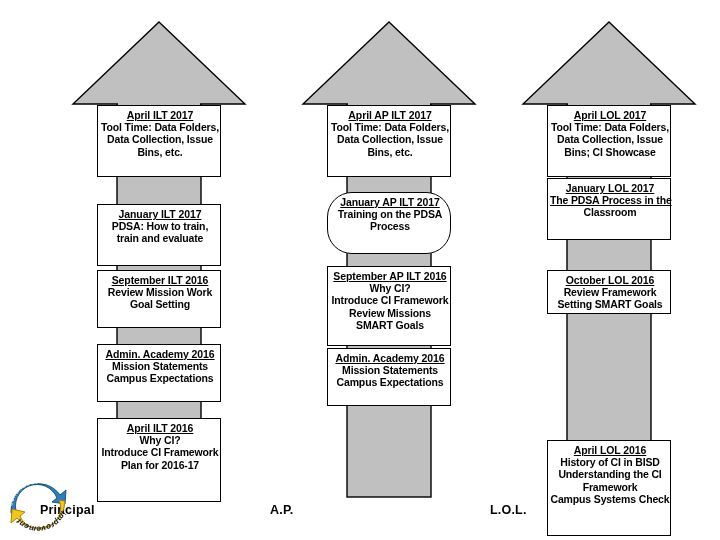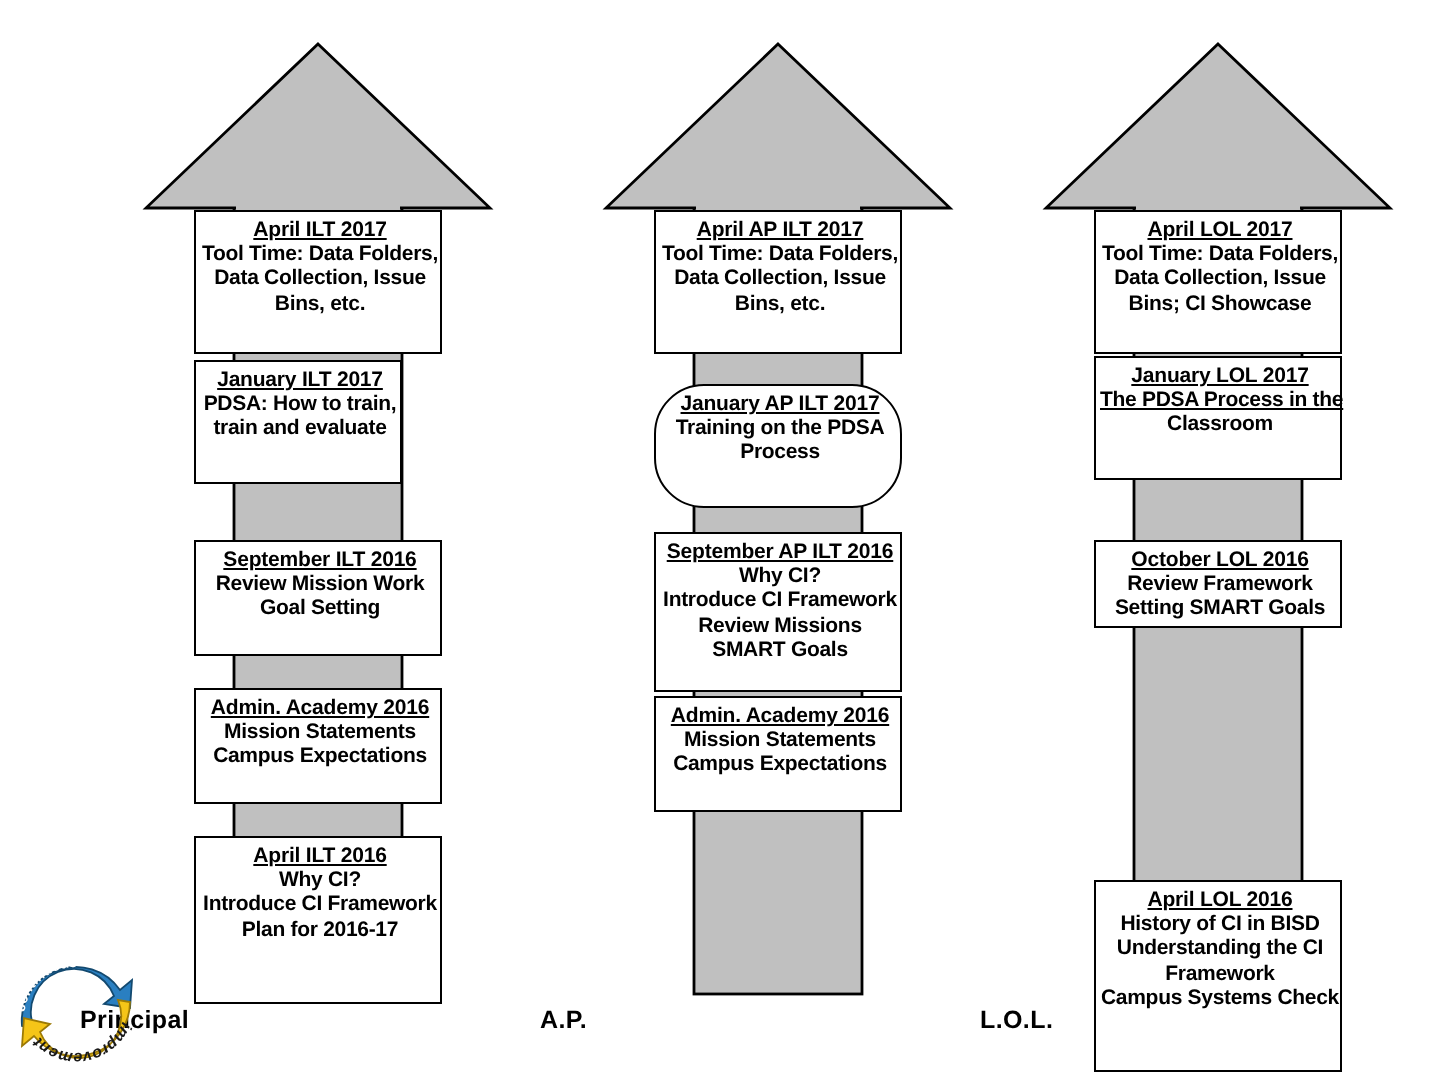--- a/index.html
+++ b/index.html
@@ -108,21 +108,21 @@
       <rect x="78" y="100" width="82" height="8" fill="#c0c0c0" stroke="none"></rect>
     </svg>
 
     <div class="stage-box nosel" style="left:57px; top:105px; width:124px; height:72px;">
       <span class="hdr">April ILT 2017</span>
       <span class="ln">Tool Time: Data Folders,</span>
       <span class="ln">Data Collection, Issue</span>
       <span class="ln">Bins, etc.</span>
     </div>
 
-    <div class="stage-box nosel" style="left:57px; top:180px; width:104px; height:62px;">
+    <div class="stage-box nosel" style="left:57px; top:204px; width:124px; height:62px;">
       <span class="hdr">January ILT 2017</span>
       <span class="ln">PDSA: How to train,</span>
       <span class="ln">train and evaluate</span>
     </div>
 
     <div class="stage-box nosel" style="left:57px; top:270px; width:124px; height:58px;">
       <span class="hdr">September ILT 2016</span>
       <span class="ln">Review Mission Work</span>
       <span class="ln">Goal Setting</span>
     </div>

